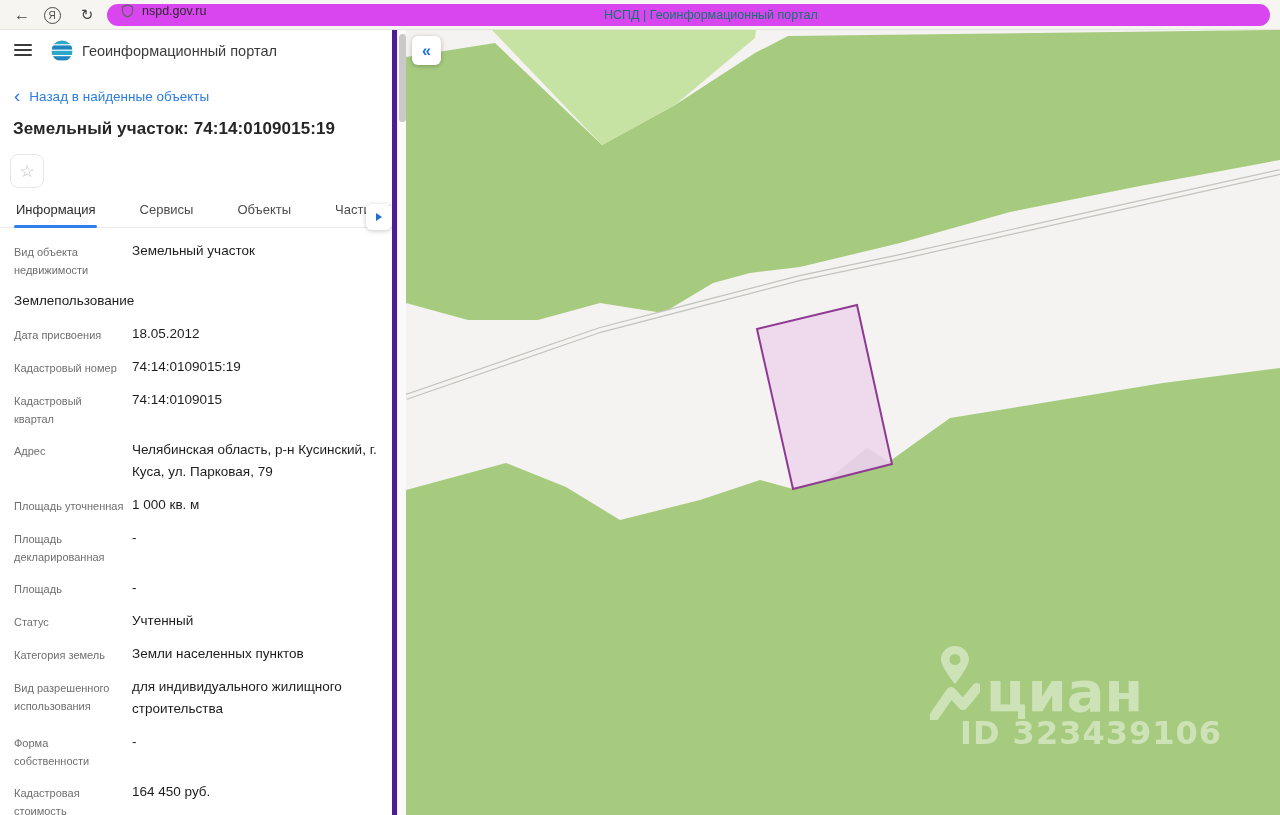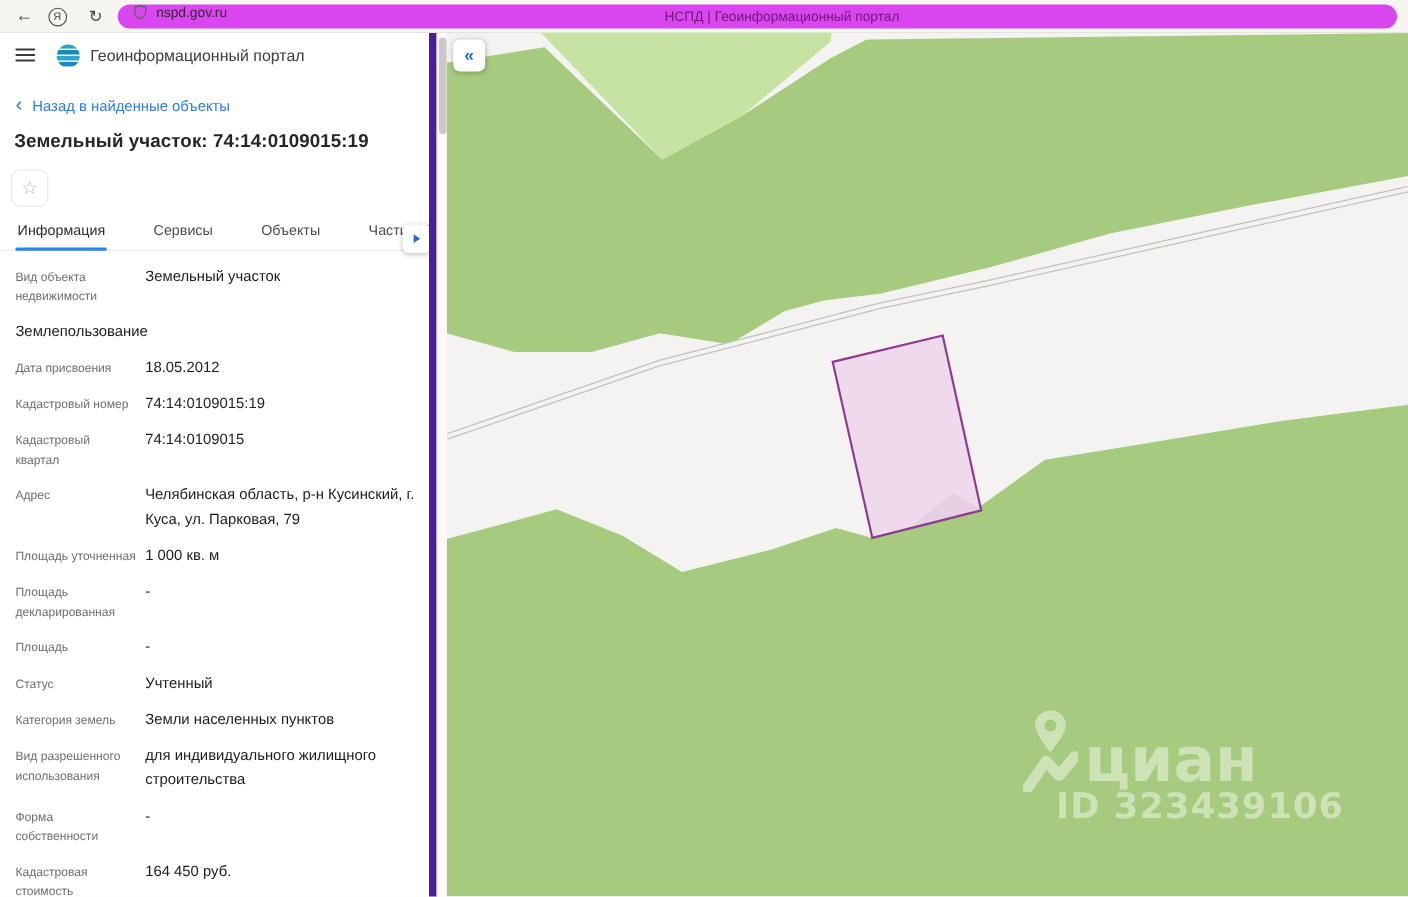--- a/index.html
+++ b/index.html
@@ -14,25 +14,25 @@
   .bb-back { left:8px; width:28px; font-size:16px; }
   .bb-ya { left:40px; width:24px; }
   .ya-circle { width:17px; height:17px; border:1.4px solid #4a4a4a; border-radius:50%;
                display:flex; align-items:center; justify-content:center; font-size:10px; color:#4a4a4a; }
   .bb-reload { left:74px; width:26px; font-size:15px; }
   .url-pill { position:absolute; left:107px; top:4px; width:1163px; height:22px;
               background:#d946ef; border-radius:11px; display:flex; align-items:flex-start; }
   .shield { margin-left:14px; display:flex; align-items:center; }
   .url-text { margin-left:8px; font-size:12.5px; color:#2b2b2b; }
   .page-title { position:absolute; left:604px; top:0; height:30px; line-height:30px;
-                font-size:12.5px; color:#701a75; }
+                font-size:12.5px; color:#0f766e; }
 
   
   .panel { position:absolute; left:0; top:30px; width:397px; height:785px; background:#fff;
-           overflow:hidden; border-right:7px solid #4c1d95; z-index:10; }
+           overflow:hidden; border-right:5px solid #4c1d95; z-index:10; }
   .hamburger { position:absolute; left:14px; top:14px; width:18px; height:14px; cursor:pointer; }
   .hamburger span { display:block; height:2px; background:#3a3a3a; margin-bottom:3px; border-radius:1px; }
   .logo { position:absolute; left:50px; top:9px; width:24px; height:24px; }
   .app-title { position:absolute; left:82px; top:13px; font-size:14.5px; color:#3c3c3c; }
 
   .back-link { position:absolute; left:14px; top:58px; display:flex; align-items:center;
                color:#2b7ce0; cursor:pointer; }
   .back-chev { font-size:19px; line-height:16px; margin-right:9px; }
   .back-text { font-size:13.5px; }
 

